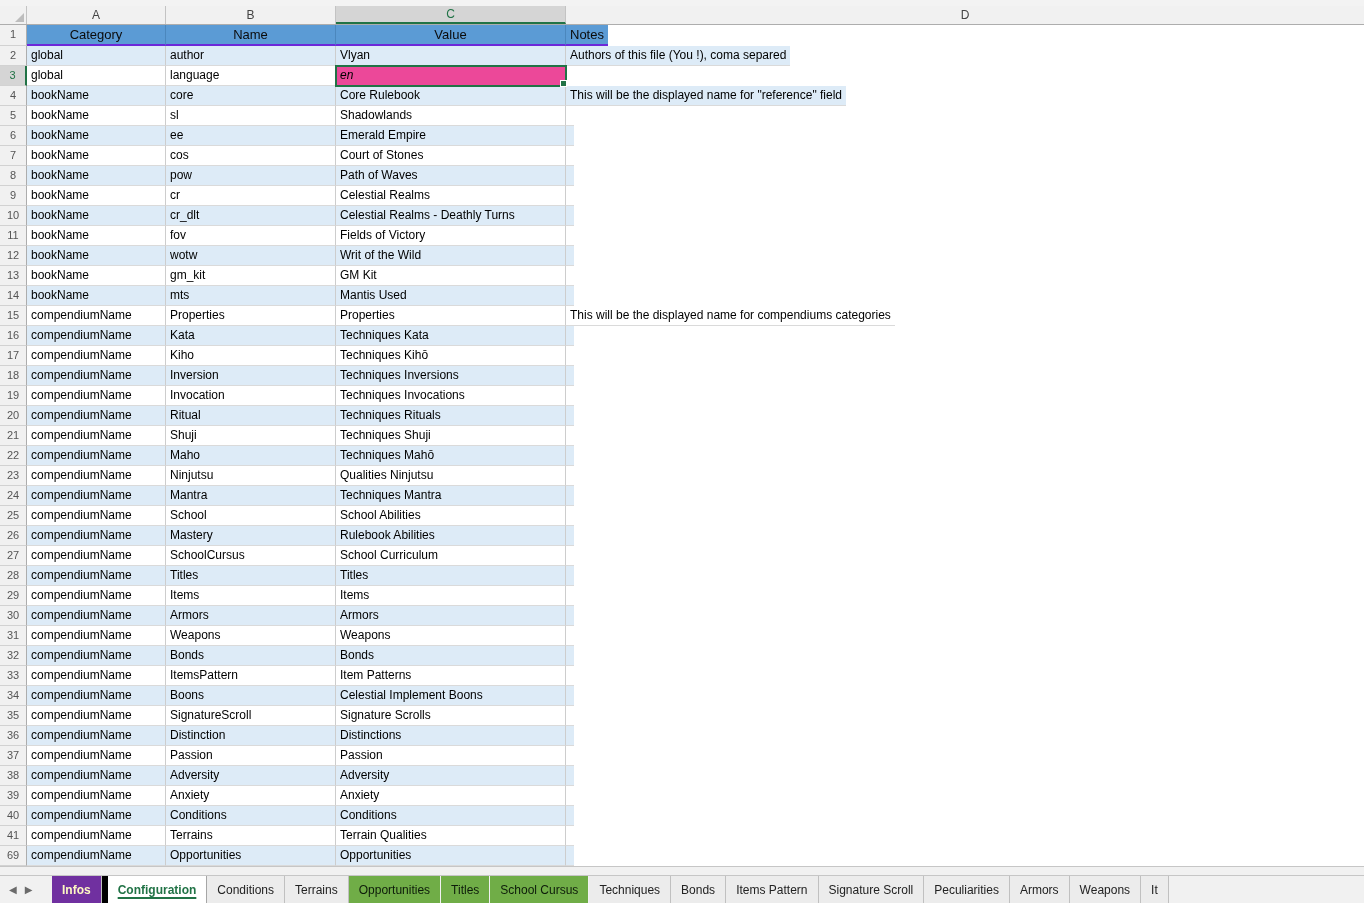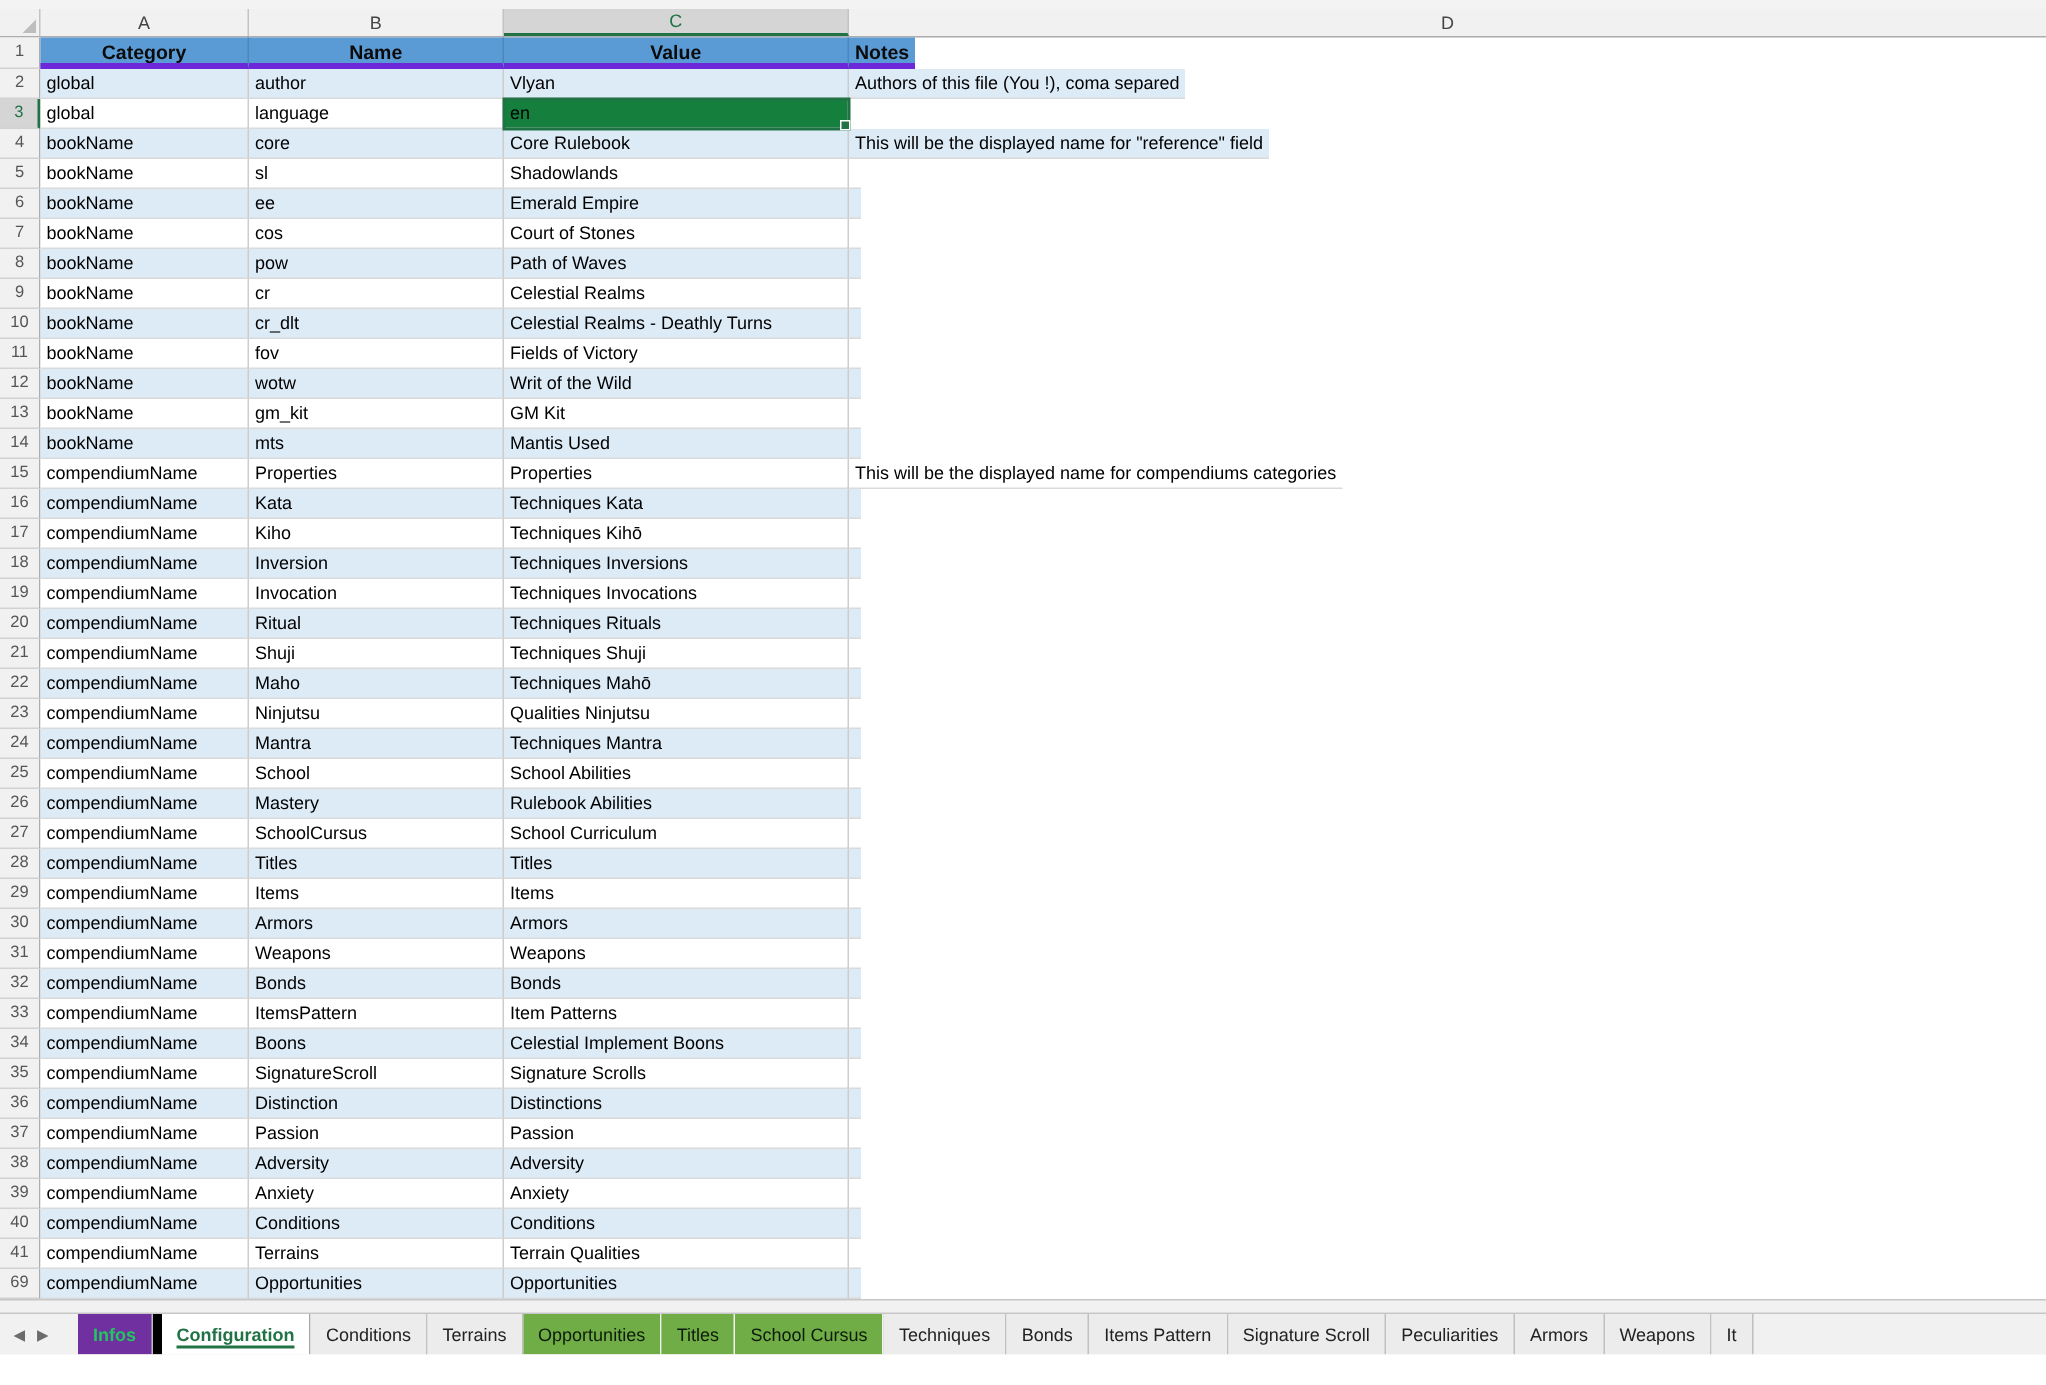--- a/index.html
+++ b/index.html
@@ -31,43 +31,43 @@
   .gutter { width:27px; flex:none; background:#f1f1f1; text-align:center;
     font-size:11px; line-height:19px; color:#555;
     border-right:1px solid #adadad; border-bottom:1px solid #d2d2d2; }
   .gutter.sel { background:#d5d5d5; color:var(--accent);
     border-right:2px solid var(--accent); }
   .cell { font-size:12px; line-height:19px; padding:0 4px; color:#000;
     white-space:nowrap; overflow:hidden; flex:none;
     border-right:1px solid #cdcdcd; border-bottom:1px solid #dadada;
     background:#fff; }
   .row.band .cell { background:var(--band); }
-  .row.hrow .cell { background:var(--hdr); font-weight:bold; font-size:13px;
+  .row.hrow .cell { background:var(--hdr); font-weight:normal; font-size:13px;
     line-height:20px; text-align:center; color:#0b0b0b;
-    border-right:1px solid #4b87bd; border-bottom:4px solid #6d28d9; }
+    border-right:1px solid #4b87bd; border-bottom:2px solid #6d28d9; }
   .cell.active { position:relative; overflow:visible; z-index:3;
-    outline:2px solid var(--accent); outline-offset:-1px; background:#15803d; }
+    outline:2px solid var(--accent); outline-offset:-1px; background:#ec4899;font-style:italic; }
   .cell.active::after { content:""; position:absolute; right:-2px; bottom:-2px;
     width:5px; height:5px; background:var(--accent); border:1px solid #fff; }
 
   
   .scrollstrip { height:9px; background:#f1f1f1; border-top:1px solid #c6c6c6;
     flex:none; }
   .tabbar { height:28px; flex:none; display:flex; align-items:stretch;
     background:#f1f1f1; border-top:1px solid #c6c6c6; overflow:hidden; }
   .nav { width:52px; flex:none; display:flex; align-items:center; gap:8px;
     padding-left:9px; }
   .navbtn { font-size:10px; color:#6b6b6b; cursor:default; }
   .tabs { display:flex; align-items:stretch; overflow:hidden; flex:1 1 auto; }
   .tab { padding:0 10px; display:flex; align-items:center; font-size:12px;
     white-space:nowrap; color:#222; border-right:1px solid #c0c0c0; flex:none; }
   .tab.plain { background:#ececec; }
   .tab.green { background:var(--tabgreen); color:#0d1c0a;
     border-right:1px solid #f1f1f1; }
-  .tab.purple { background:var(--tabpurple); color:#22c55e; font-weight:bold; }
+  .tab.purple { background:var(--tabpurple); color:#fef9c3; font-weight:bold; }
   .tab.active-green { background:#fff; color:var(--accent); font-weight:bold;
     text-decoration:underline; text-decoration-thickness:2px;
     text-underline-offset:3px; border-left:6px solid #000000;
     border-right:1px solid #a6a6a6; }
 </style>
 </head>
 <body>
 
 <div class="app">
   <div class="topstrip"></div>

